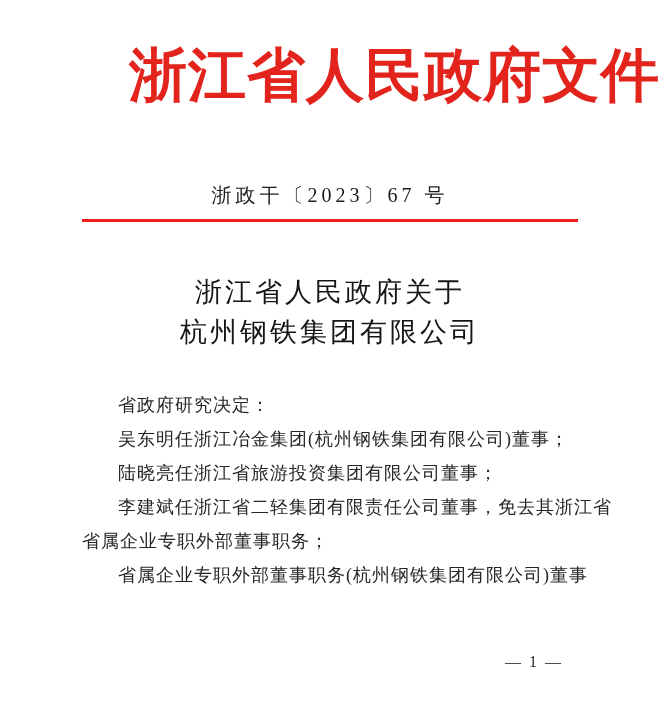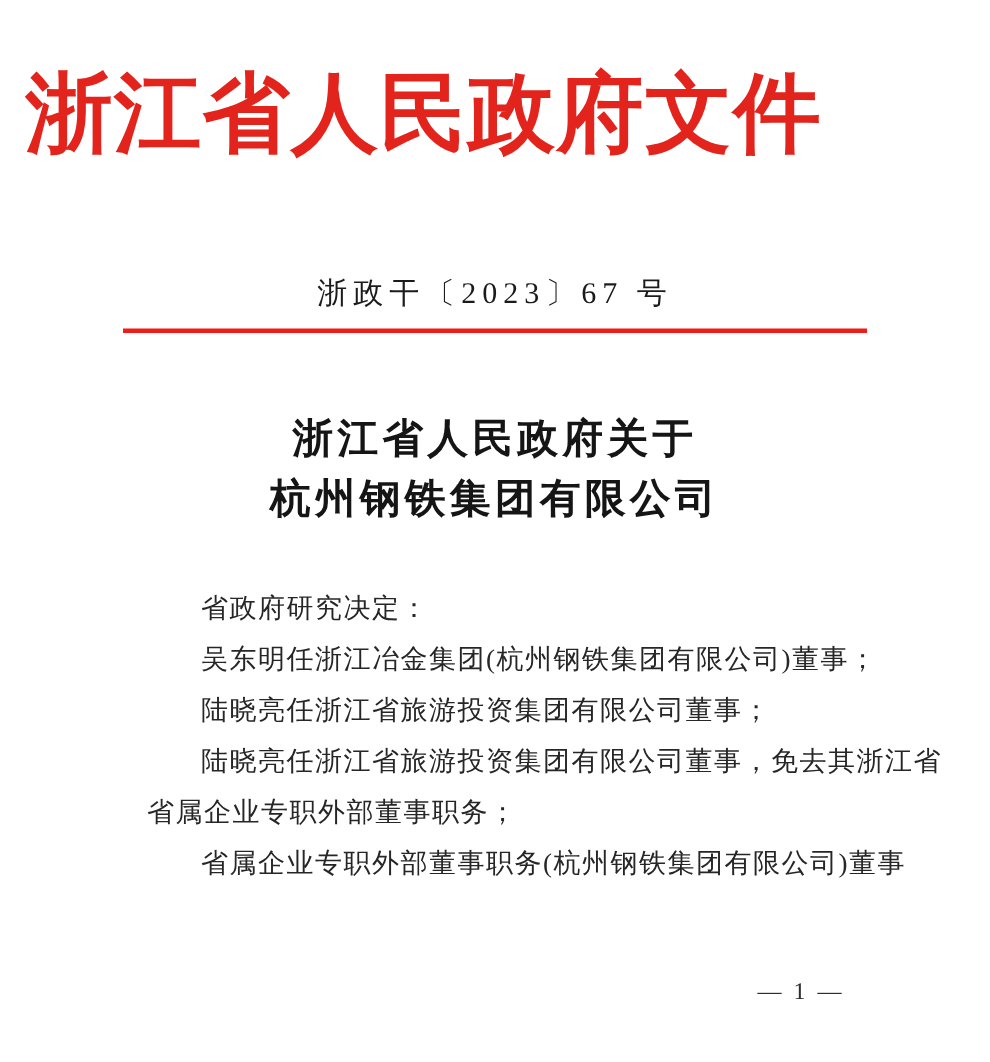--- a/index.html
+++ b/index.html
@@ -14,28 +14,27 @@
     background: #ffffff;
     overflow: hidden;
     font-family: "Liberation Serif", "DejaVu Serif", serif;
     color: var(--text-black, #1b1b1b);
   }
   .doc-header {
     position: absolute;
     top: 40px;
     left: 0;
     right: 0;
-    text-align: left;
+    text-align: right;
     font-size: 58px;
     line-height: 72px;
     font-weight: bold;
     letter-spacing: 1px;
     color: var(--header-red, #e2241d);
     white-space: nowrap;
-    padding-left: 17px;
   }
   .doc-number {
     position: absolute;
     top: 182px;
     left: 0;
     right: 0;
     text-align: center;
     font-size: 20px;
     letter-spacing: 4px;
     color: var(--text-black, #1b1b1b);
@@ -50,37 +49,36 @@
     background: var(--line-red, #ee1d18);
   }
   .doc-title {
     position: absolute;
     top: 272px;
     left: 0;
     right: 0;
     text-align: center;
     font-size: 27px;
     line-height: 40px;
-    font-weight: bold;
+    font-weight: normal;
     letter-spacing: 3px;
     color: #151515;
   }
   .doc-body {
     position: absolute;
     top: 388px;
     left: 82px;
     width: 500px;
     font-size: 18px;
     line-height: 34px;
     letter-spacing: 1px;
     color: #262626;
   }
   .body-line {
     white-space: nowrap;
-    margin-left: 16px;
   }
   .body-line.indent {
     padding-left: 36px;
   }
   .page-number {
     position: absolute;
     top: 653px;
     right: 97px;
     font-size: 16px;
     letter-spacing: 2px;
@@ -101,20 +99,20 @@
 
   <div class="doc-title">
     <div>浙江省人民政府关于</div>
     <div>杭州钢铁集团有限公司</div>
   </div>
 
   <div class="doc-body">
     <div class="body-line indent">省政府研究决定：</div>
     <div class="body-line indent">吴东明任浙江冶金集团(杭州钢铁集团有限公司)董事；</div>
     <div class="body-line indent">陆晓亮任浙江省旅游投资集团有限公司董事；</div>
-    <div class="body-line indent">陆晓亮任浙江省旅游投资集团有限公司董事，免去其浙江省</div>
+    <div class="body-line indent">李建斌任浙江省二轻集团有限责任公司董事，免去其浙江省</div>
     <div class="body-line">省属企业专职外部董事职务；</div>
     <div class="body-line indent">省属企业专职外部董事职务(杭州钢铁集团有限公司)董事</div>
   </div>
 
   <div class="page-number">— 1 —</div>
 
 </div>
 
 </body></html>

